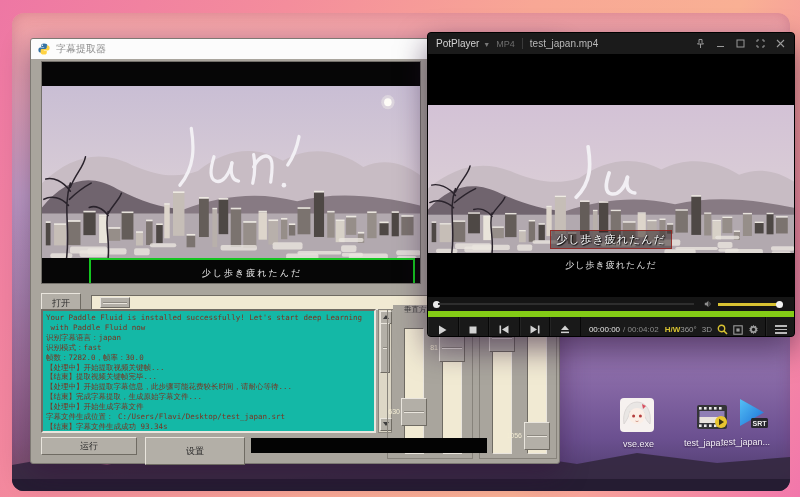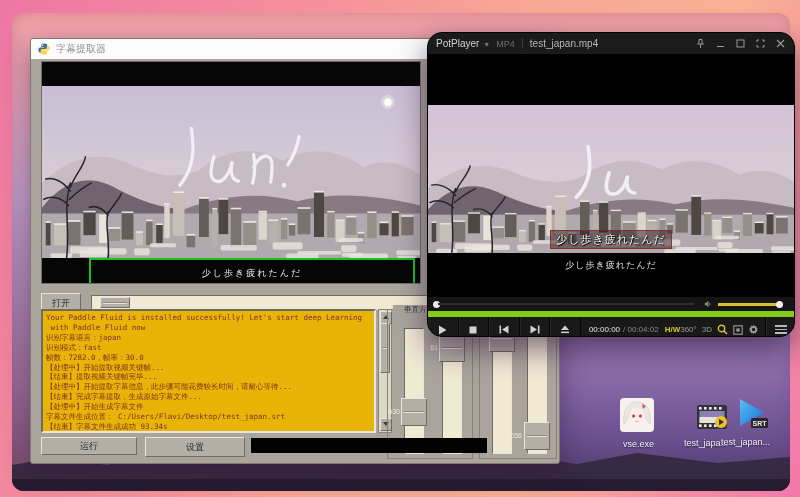--- a/index.html
+++ b/index.html
@@ -34,36 +34,36 @@
   .videobox{position:absolute;left:10px;top:22px;width:380px;height:223px;background:#060606;
     border:1px solid #73706a;box-sizing:border-box;overflow:hidden;}
   .scene{position:absolute;left:0;right:0;}
   .greenbox{position:absolute;left:47px;top:196px;width:322px;height:26px;border:2px solid #14c520;
     display:flex;align-items:center;justify-content:center;}
   .greenbox span{font-size:9px;color:#efefef;letter-spacing:2px;}
   .trough{position:absolute;background:#f1ead3;box-sizing:border-box;}
   .thandle{position:absolute;box-sizing:border-box;}
   .thandle::after{content:"";position:absolute;left:2px;right:2px;top:50%;margin-top:-1px;
     border-top:1px solid #8d8981;border-bottom:1px solid #eae6de;}
-  .console{position:absolute;left:10px;top:270px;width:335px;height:124px;background:#eab308;
+  .console{position:absolute;left:10px;top:270px;width:335px;height:124px;background:#14b8a6;
     box-sizing:border-box;border-top:2px solid #6f6b63;border-left:2px solid #6f6b63;
     border-bottom:2px solid #e9e5dd;border-right:2px solid #e9e5dd;overflow:hidden;
     font-family:"DejaVu Sans Mono","Liberation Mono",monospace;font-size:7.5px;line-height:9.9px;
     color:#7c3220;padding:2px 3px;white-space:pre;}
   .scrollbar{position:absolute;left:347px;top:270px;width:14px;height:124px;background:#ddd7c6;
     box-sizing:border-box;border:1px solid #8a867e;}
   .sb-box{position:absolute;left:1px;width:10px;height:11px;}
   .sb-arrow{width:0;height:0;margin:3px auto;}
   .groupbox{position:absolute;border:1px solid #87837b;box-sizing:border-box;}
   .gb-label{position:absolute;left:5px;top:-5px;background:#a9a59d;padding:0 11px;font-size:7.5px;color:#3b3b3b;}
   .sliderval{position:absolute;font-size:7px;color:#f3ecd4;text-align:right;}
 
   
   .win-pp{position:absolute;left:427px;top:32px;width:366px;height:303px;background:#0d0d0d;
-    border:1px solid #000;border-radius:15px;box-shadow:0 12px 30px rgba(35,10,45,.55);overflow:hidden;}
+    border:1px solid #000;border-radius:4px;box-shadow:0 12px 30px rgba(35,10,45,.55);overflow:hidden;}
   .pp-title{position:absolute;left:0;top:0;right:0;height:22px;background:#1b1b1b;
     display:flex;align-items:center;padding:0 8px;box-sizing:border-box;border-bottom:1px solid #000;}
   .pp-name{font-size:10px;color:#d2d2d2;}
   .pp-chev{font-size:7px;color:#787878;margin:2px 6px 0 4px;}
   .pp-fmt{font-size:9px;color:#6e6e6e;margin-right:7px;}
   .pp-sep{width:1px;height:11px;background:#3a3a3a;margin-right:7px;}
   .pp-file{font-size:10px;color:#b8b8b8;}
   .pp-wbtns{margin-left:auto;display:flex;align-items:center;gap:9px;}
   .pp-wbtn{width:11px;height:11px;display:flex;align-items:center;justify-content:center;}
   .pp-video{position:absolute;left:0;top:22px;right:0;height:242px;background:#000;overflow:hidden;}
@@ -312,21 +312,21 @@
     <div class="groupbox" style="left:448px;top:270px;width:78px;height:150px;">
       <div class="trough sunken" style="left:12px;top:18px;width:20px;height:126px;"></div>
       <div class="thandle raised" style="left:9px;top:14px;width:26px;height:28px;"></div>
       <span class="sliderval" style="left:-8px;top:4px;width:16px;">722</span>
       <div class="trough sunken" style="left:47px;top:18px;width:20px;height:126px;"></div>
       <div class="thandle raised" style="left:44px;top:112px;width:26px;height:28px;"></div>
       <span class="sliderval" style="left:18px;top:122px;width:24px;">1056</span>
     </div>
 
     <div class="tkbtn raised" style="left:10px;top:398px;width:96px;height:18px;">运行</div>
-    <div class="tkbtn raised" style="left:114px;top:398px;width:100px;height:20px;">设置</div>
+    <div class="tkbtn raised" style="left:114px;top:398px;width:100px;height:28px;">设置</div>
     <div style="position:absolute;left:220px;top:399px;width:236px;height:15px;background:#030303;"></div>
   </div>
 
   <div class="win-pp">
     <div class="pp-title">
       <span class="pp-name">PotPlayer</span>
       <span class="pp-chev">▼</span>
       <span class="pp-fmt">MP4</span>
       <span class="pp-sep"></span>
       <span class="pp-file">test_japan.mp4</span>

